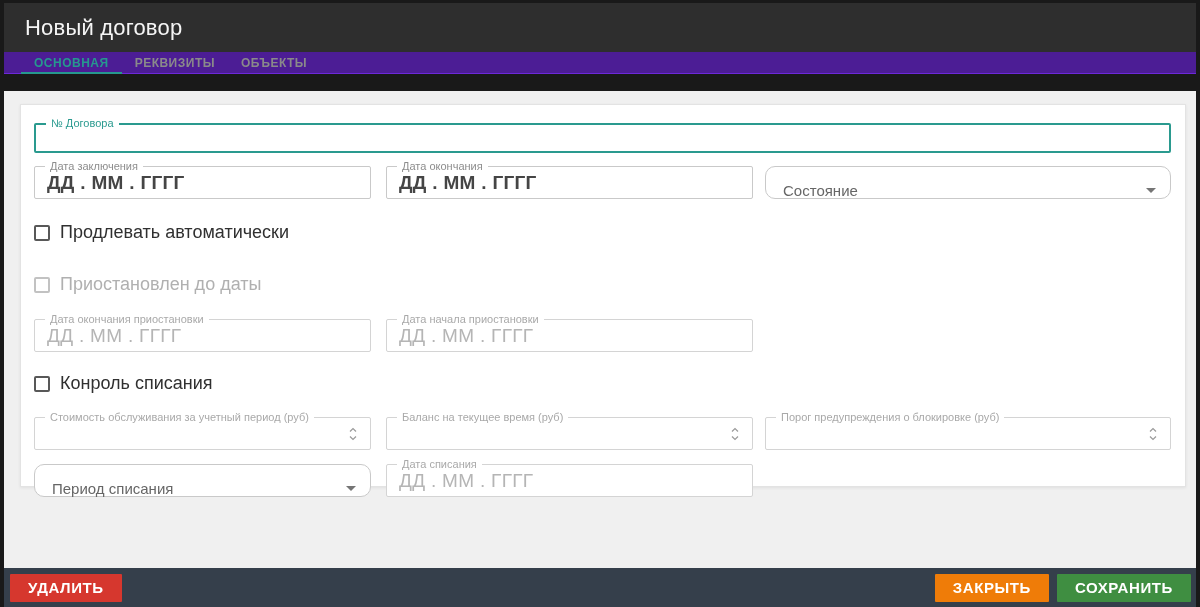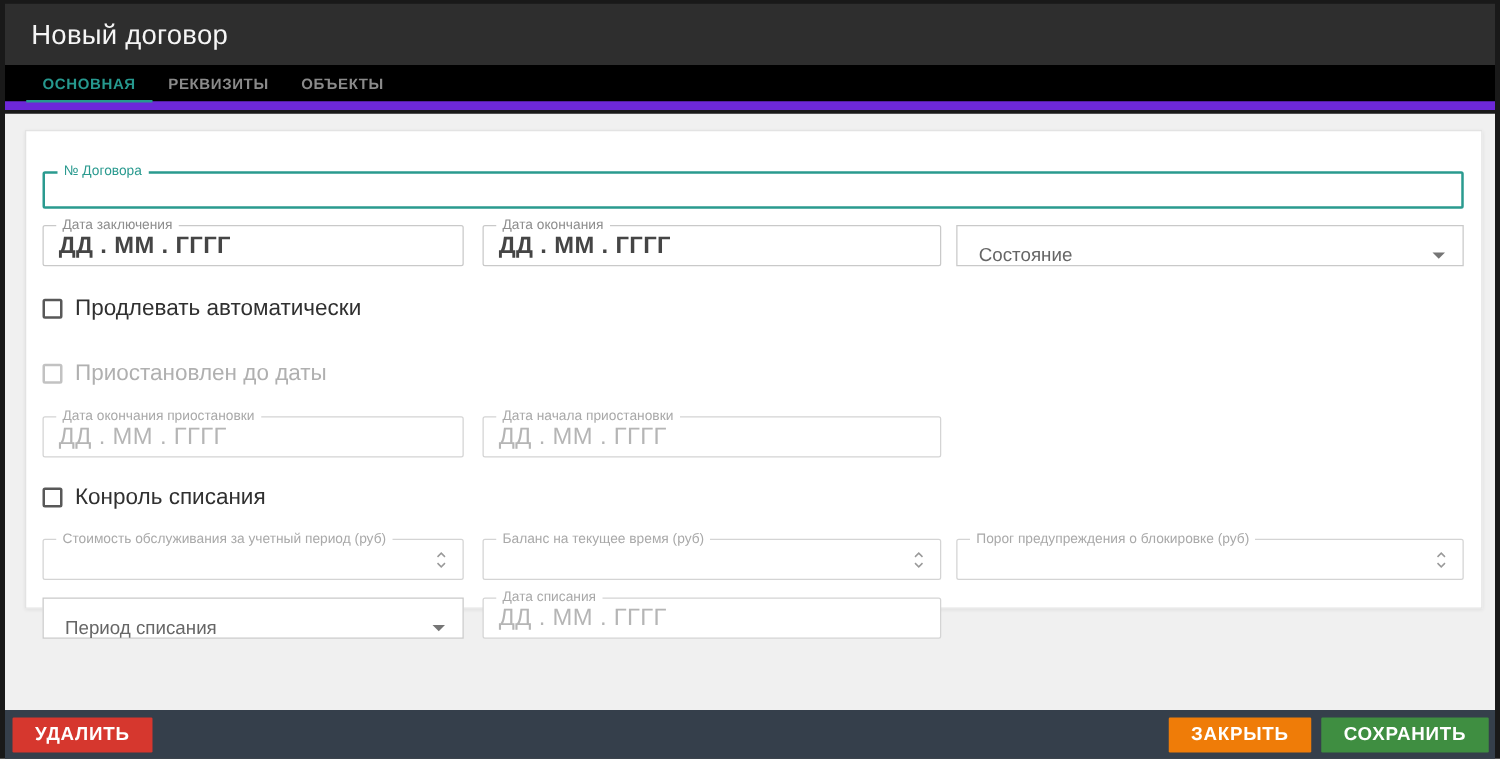--- a/index.html
+++ b/index.html
@@ -10,23 +10,23 @@
     position:relative;
     overflow:hidden;
   }
   .titlebar {
     position:absolute; top:3px; left:4px; right:4px; height:49px;
     background:#2e2e2e; display:flex; align-items:center; padding-left:21px;
   }
   .titlebar h1 { font-size:22px; font-weight:normal; color:#f5f5f5; letter-spacing:0.2px; }
 
   .tabbar {
-    position:absolute; top:52px; left:4px; right:4px; height:36px;
-    background:#000000; display:flex; align-items:stretch;
-    border-bottom:7px solid #6d28d9; padding-left:17px;
+    position:absolute; top:52px; left:4px; right:4px; height:22px;
+    background:#4c1d95; display:flex; align-items:stretch;
+    border-bottom:1px solid #6d28d9; padding-left:17px;
   }
   .tab {
     display:flex; align-items:center; padding:0 13px;
     font-size:12px; font-weight:bold; letter-spacing:0.5px;
     color:#8a8a8a; cursor:pointer; position:relative;
   }
   .tab.active { color:#26988e; }
   .tab.active::after {
     content:""; position:absolute; left:0; right:0; bottom:-1px; height:2px; background:#26988e;
   }
@@ -59,21 +59,21 @@
   .fvalue { font-size:19px; font-weight:bold; color:#454545; letter-spacing:0.3px; }
 
   .field.focused { border:2px solid #2a9a8f; height:30px; }
   .field.focused .flabel { color:#2a9a8f; top:-8px; }
 
   .field.disabled { border-color:#d4d4d4; }
   .field.disabled .flabel { color:#a9a9a9; }
   .field.disabled .fvalue { color:#b5b5b5; font-weight:normal; }
 
   .selectbox {
-    border:1px solid #c9c9c9; border-radius:0; height:33px; background:#fff;
+    border:1px solid #c9c9c9; border-radius:10px; height:33px; background:#fff;
     display:flex; align-items:center; justify-content:space-between; padding:16px 14px 0 17px;
     cursor:pointer;
   }
   .selectbox .stext { font-size:15px; color:#666; }
   .caret {
     width:0; height:0; border-left:5px solid transparent;
     border-right:5px solid transparent; border-top:5px solid #757575;
   }
 
   .cbrow { display:flex; align-items:center; cursor:pointer; }
@@ -94,21 +94,21 @@
   .btn {
     height:28px; border:none; color:#fff; font-family:"Liberation Sans",sans-serif;
     font-size:15px; font-weight:bold; letter-spacing:0.6px;
     padding:0 18px; cursor:pointer; border-radius:1px;
   }
   .btn-delete { background:#d6372e; }
   .btn-close  { background:#ef7c08; margin-left:auto; margin-right:8px; }
   .btn-save   { background:#3f8e41; }
 
   
-  .m-r1 { margin-top:32px;justify-content:center; }
+  .m-r1 { margin-top:18px;justify-content:center; }
   .m-r2 { margin-top:13px; }
   .m-cb1 { margin-top:23px; }
   .m-cb2 { margin-top:31px; }
   .m-r5 { margin-top:24px; }
   .m-cb3 { margin-top:21px; }
   .m-r7 { margin-top:23px; }
   .m-r8 { margin-top:14px; }
 </style>
 </head>
 <body>

